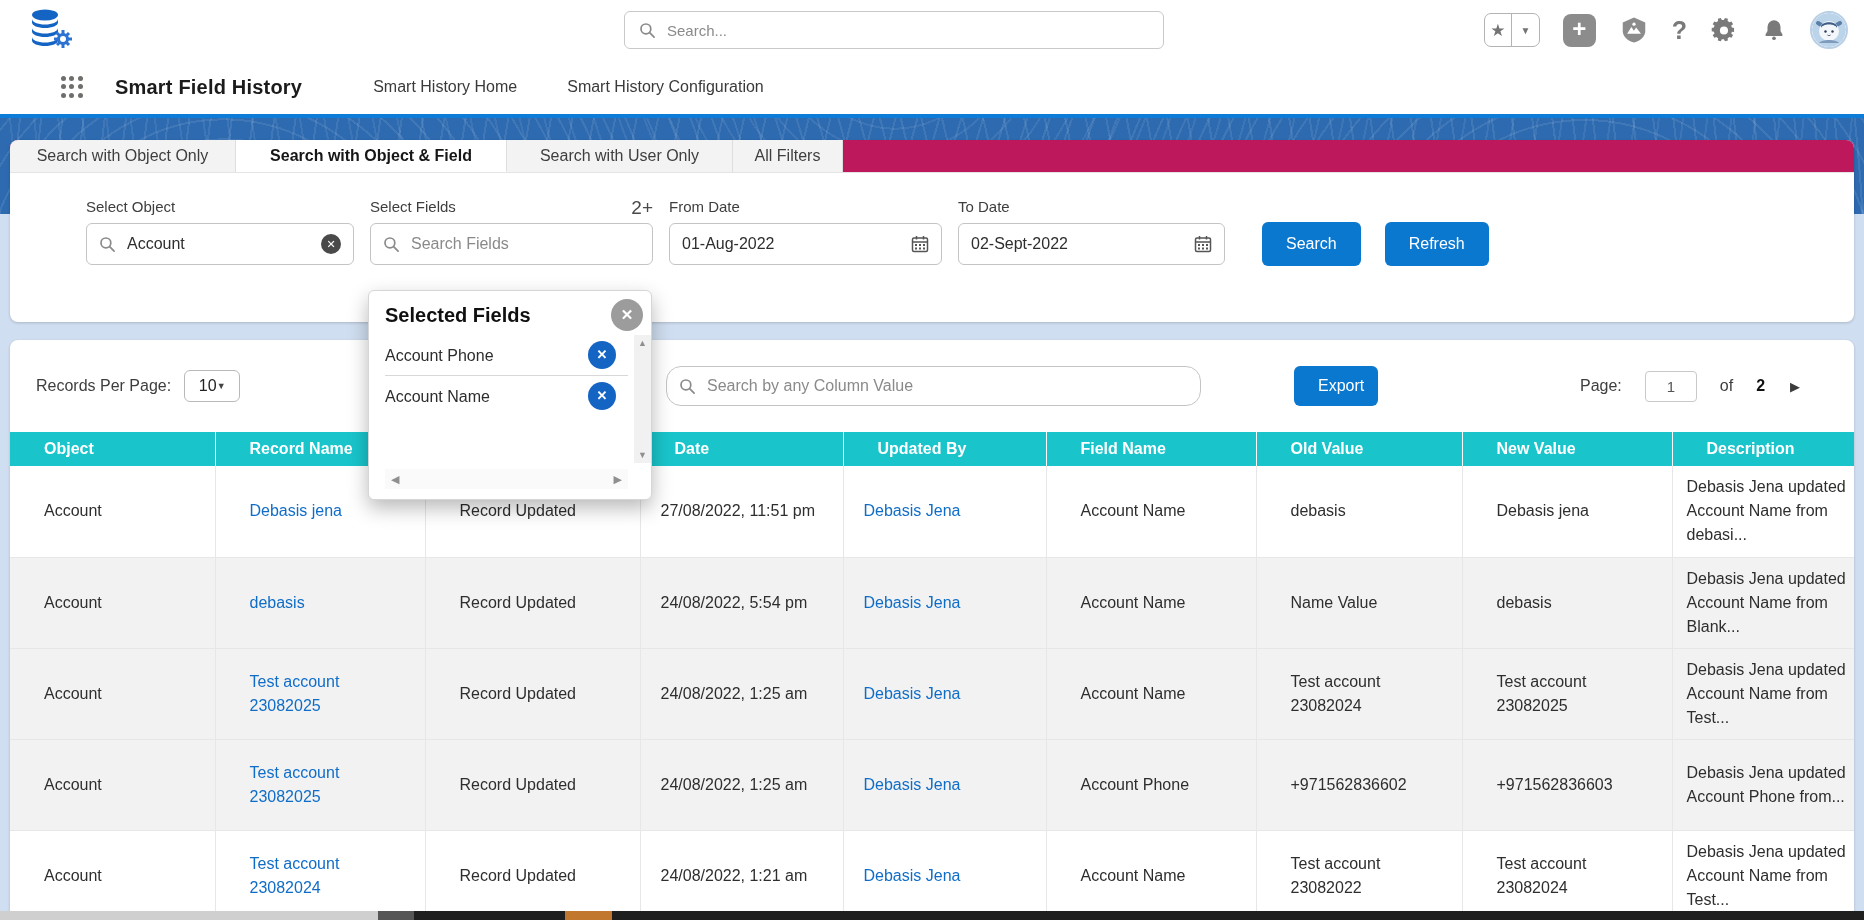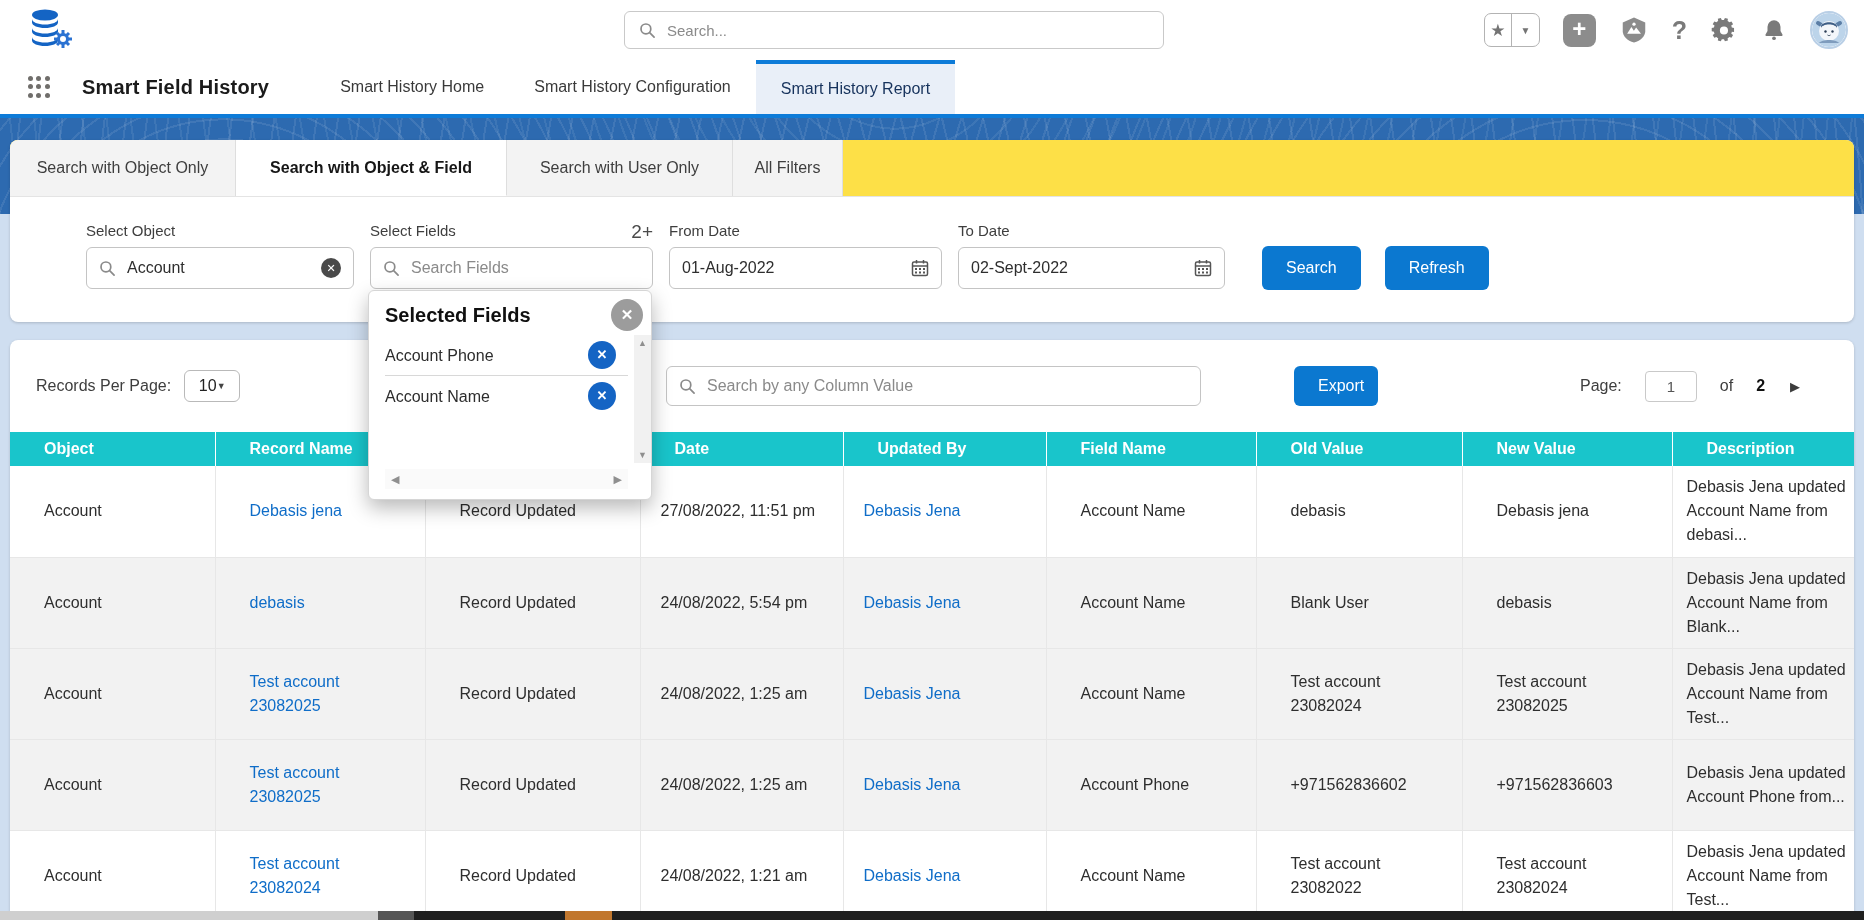--- a/index.html
+++ b/index.html
@@ -21,21 +21,21 @@
   .favbox .half { flex:1; display:flex; align-items:center; justify-content:center; color:#747474; }
   .favbox .half:first-child { border-right:1px solid #b3b3b3; font-size:17px; }
   .favbox .half:last-child { font-size:10px; }
   .plussq { width:33px; height:33px; border-radius:8px; background:#8c8c8c; color:#fff;
     font-size:24px; line-height:30px; text-align:center; font-weight:bold; }
   .hico { color:#7a7a7a; display:flex; align-items:center; }
   .qmark { font-size:25px; font-weight:bold; color:#7a7a7a; }
   .avatar { width:38px; height:38px; border-radius:50%; overflow:hidden; border:2px solid #b9cfe6; }
 
   
-  .navrow { height:54px; display:flex; align-items:stretch; background:#fff; position:relative; }
+  .navrow { height:54px; display:flex; align-items:stretch; background:#fff; position:relative;padding-left:33px; }
   .waffle { align-self:center; margin-left:28px; width:22px; height:22px; display:grid;
     grid-template-columns:repeat(3,1fr); gap:3px; }
   .waffle span { width:5px; height:5px; border-radius:50%; background:#706e6b; }
   .appname { align-self:center; margin-left:32px; margin-right:46px; font-size:20px;
     font-weight:600; color:#1b1b1b; letter-spacing:.2px; }
   .navtabs { display:flex; align-items:stretch; }
   .navtab { display:flex; align-items:center; padding:0 25px; font-size:16px; color:#3a3a3a; }
   .navtab.active { background:#e9eff8; border-top:4px solid #0d7bd8; color:#16325c; }
   .blueline { height:4px; background:#0d7bd8; }
 
@@ -45,22 +45,22 @@
     background:
       repeating-radial-gradient(circle at 12% 190%, rgba(255,255,255,.09) 0 2px, transparent 2px 20px),
       repeating-radial-gradient(circle at 48% -90%, rgba(255,255,255,.08) 0 2px, transparent 2px 24px),
       repeating-radial-gradient(circle at 85% 200%, rgba(255,255,255,.09) 0 2px, transparent 2px 21px),
       #2d6ab0; }
 
   .card { position:absolute; left:10px; right:10px; background:#fff; border-radius:8px; }
 
   
   .filter-card { top:22px; height:182px; box-shadow:0 1px 3px rgba(0,0,0,.18); }
-  .subtabs { height:57px; display:flex; border-bottom:1px solid #e4e4e4;
-    border-radius:8px 8px 0 0; overflow:hidden; background:#fde047; }
+  .subtabs { height:33px; display:flex; border-bottom:1px solid #e4e4e4;
+    border-radius:8px 8px 0 0; overflow:hidden; background:#be185d; }
   .subtab { display:flex; align-items:center; justify-content:center; font-size:16px;
     color:#3e3e3e; background:#f3f3f3; border-right:1px solid #dedede; }
   .subtab.active { background:#fff; font-weight:700; color:#161616; border-bottom:1px solid #fff; }
   .st1{width:226px}.st2{width:271px}.st3{width:226px}.st4{width:110px}
   .filters { display:flex; padding:25px 0 0 76px; }
   .field { margin-right:16px; }
   .flabel { font-size:15px; color:#3e3e3e; margin-bottom:8px; display:flex;
     justify-content:space-between; align-items:flex-end; }
   .fcount { font-size:19px; color:#4a4a4a; line-height:15px; }
   .finput { height:42px; border:1px solid #c4c4c4; border-radius:6px; display:flex;
@@ -103,21 +103,21 @@
   
   .results-card { top:222px; bottom:-6px; border-radius:8px 8px 0 0; overflow:hidden;
     box-shadow:0 1px 3px rgba(0,0,0,.18); }
   .controls { height:92px; position:relative; display:flex; align-items:center; padding:0 26px; }
   .rpp-label { font-size:16px; color:#3e3e3e; }
   .rpp-select { margin-left:13px; width:56px; height:32px; border:1px solid #b9b9b9;
     border-radius:6px; display:flex; align-items:center; justify-content:center; 
     font-size:16px; color:#222; }
   .caret { font-size:9px; color:#444; }
   .colsearch { position:absolute; left:656px; top:26px; width:535px; height:40px;
-    border:1px solid #c4c4c4; border-radius:6px; display:flex; align-items:center;
+    border:1px solid #c4c4c4; border-radius:15px; display:flex; align-items:center;
     padding:0 12px; }
   .colsearch input { border:none; outline:none; font-size:16px; color:#333; width:100%;
     font-family:inherit; }
   .colsearch input::placeholder { color:#8a8a8a; }
   .export { position:absolute; left:1284px; top:26px; height:40px; width:84px; margin:0; }
   .pager { position:absolute; left:1570px; top:0; height:92px; display:flex;
     align-items:center; gap:23px; font-size:16px; color:#3e3e3e; }
   .pageinput { width:52px; height:31px; border:1px solid #c9c9c9; border-radius:4px;
     text-align:center; font-size:15px; color:#555; font-family:inherit; outline:none; }
   .pager b { color:#111; }
@@ -224,21 +224,20 @@
       <span></span>
       <span></span>
       <span></span>
       <span></span>
       <span></span>
   </div>
   <div class="appname">Smart Field History</div>
   <div class="navtabs">
     <div class="navtab">Smart History Home</div>
     <div class="navtab">Smart History Configuration</div>
-    <div class="navtab active">Smart History Report</div>
   </div>
 </div>
 <div class="blueline"></div>
 
 <div class="page">
 
   <div class="card filter-card">
     <div class="subtabs">
       <div class="subtab st1">Search with Object Only</div>
       <div class="subtab st2 active">Search with Object &amp; Field</div>
@@ -412,21 +411,21 @@
           <td>Debasis jena</td>
           <td>Debasis Jena updated Account Name from debasi...</td>
         </tr>
         <tr class="shade">
           <td>Account</td>
           <td><a href="#">debasis</a></td>
           <td>Record Updated</td>
           <td class="datec">24/08/2022, 5:54 pm</td>
           <td class="byc"><a href="#">Debasis Jena</a></td>
           <td>Account Name</td>
-          <td>Blank User</td>
+          <td>Name Value</td>
           <td>debasis</td>
           <td>Debasis Jena updated Account Name from Blank...</td>
         </tr>
         <tr class="shade">
           <td>Account</td>
           <td><a href="#">Test account 23082025</a></td>
           <td>Record Updated</td>
           <td class="datec">24/08/2022, 1:25 am</td>
           <td class="byc"><a href="#">Debasis Jena</a></td>
           <td>Account Name</td>

